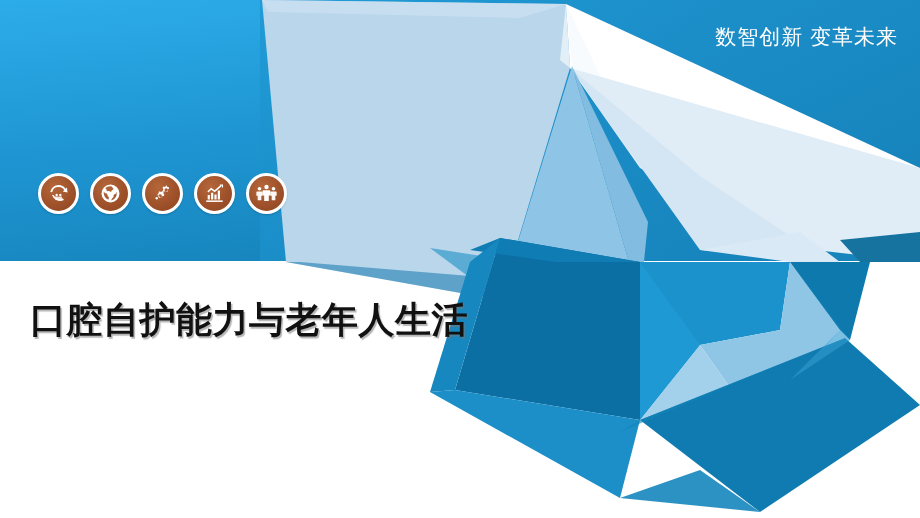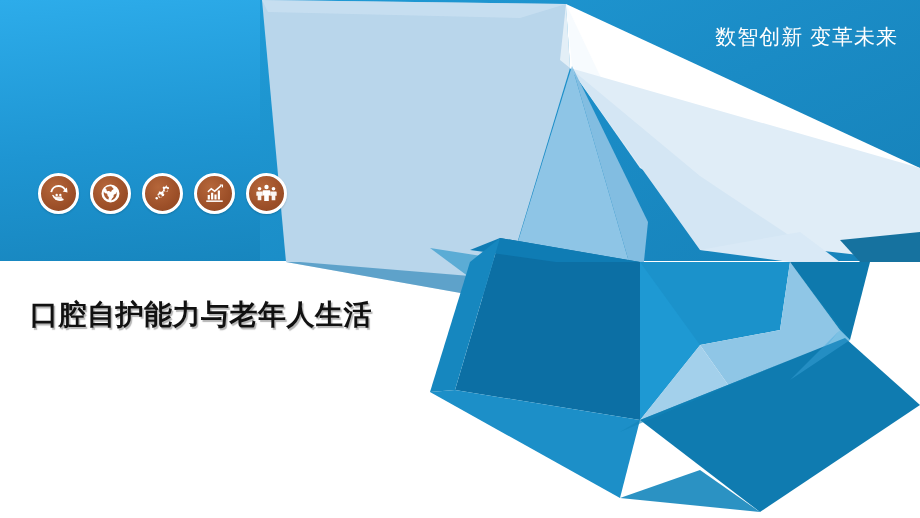--- a/index.html
+++ b/index.html
@@ -74,21 +74,21 @@
     fill: #ffffff;
   }
 
   
   #title {
     position: absolute;
     left: 30px;
     top: 296px;
     width: 520px;
     color: #111111;
-    font-size: 28px;
+    font-size: 36px;
     font-weight: bold;
     line-height: 1.36;
     letter-spacing: 0.5px;
     text-shadow: 1.5px 1.5px 1px rgba(120,120,120,0.55);
   }
   #title .tline { display: block; }
 </style>
 </head>
 <body>
 

